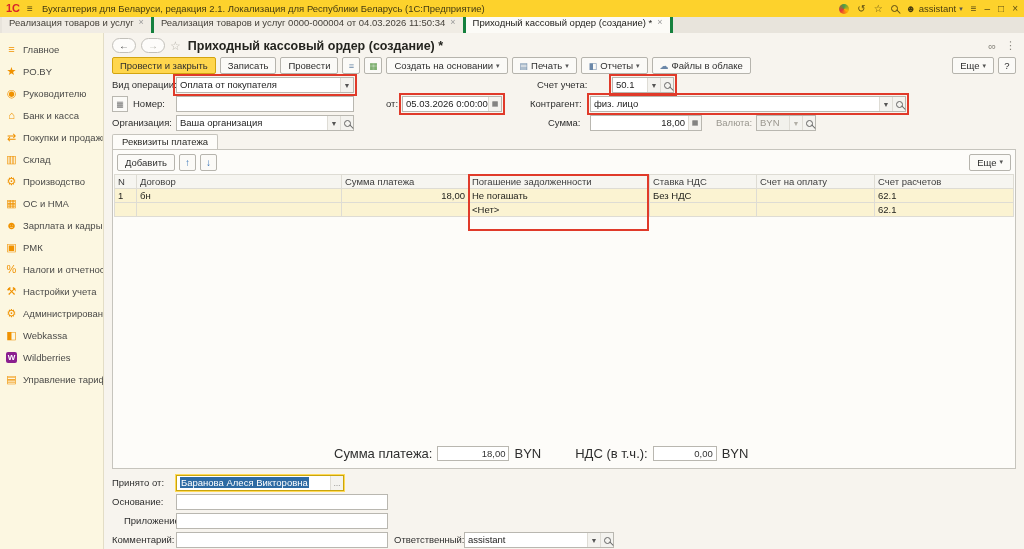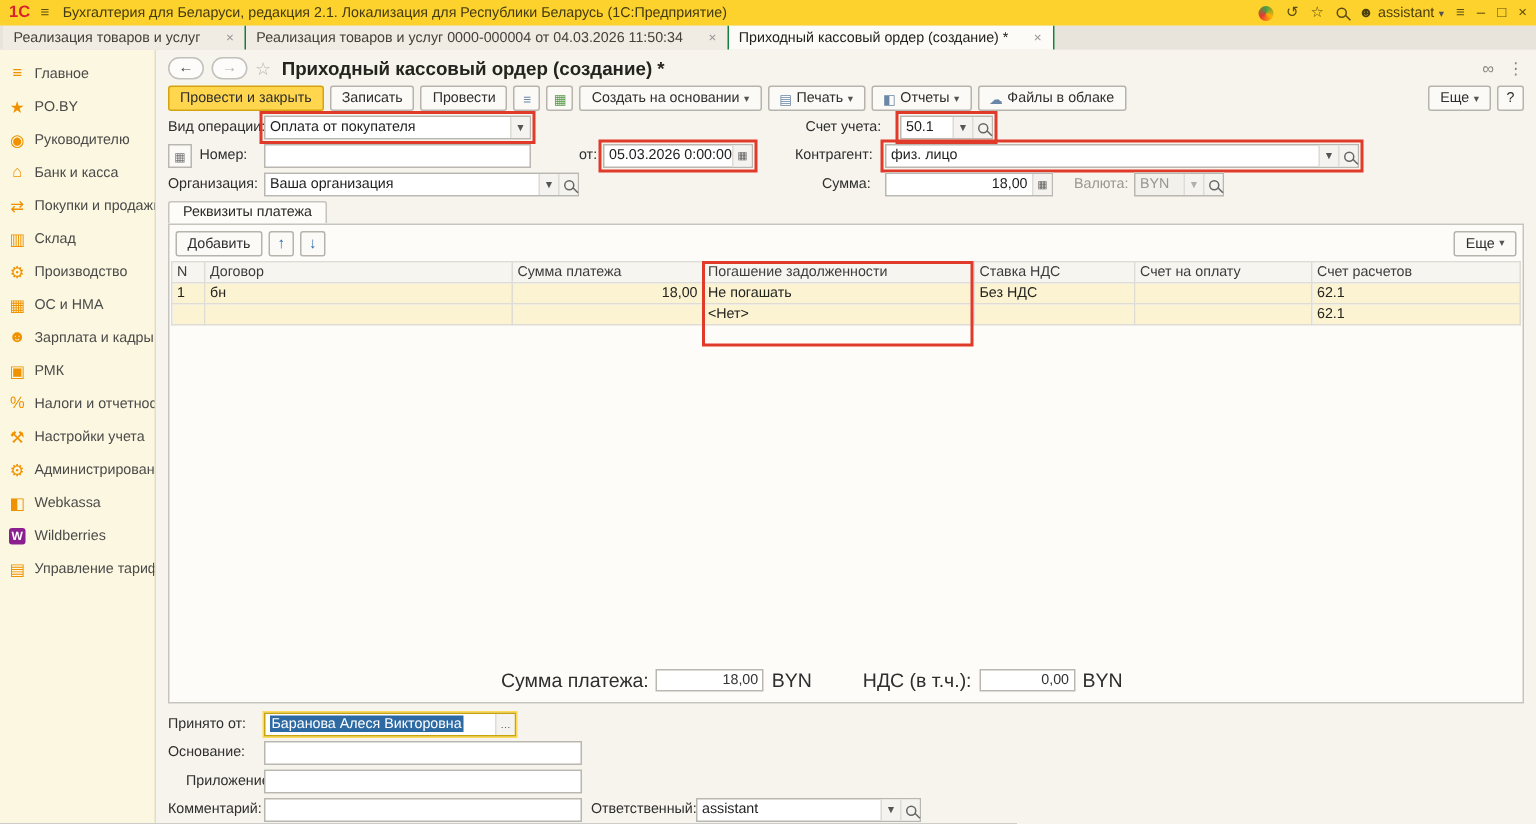--- a/index.html
+++ b/index.html
@@ -15,21 +15,21 @@
   .tb-right{margin-left:auto;display:flex;align-items:center;gap:8px}
   .circle-ico{width:10px;height:10px;border-radius:50%;background:conic-gradient(#43a047,#ffb300,#e53935,#43a047);cursor:pointer}
   .tb-user{display:flex;align-items:center;gap:3px;font-size:9.5px;color:#4a3d10;cursor:pointer}
   .caret{font-size:7px;color:#555}
   .mag{position:relative;width:7px;height:7px;border:1.2px solid #5b4c14;border-radius:50%;display:inline-block}
   .mag::after{content:"";position:absolute;width:4.5px;height:1.3px;background:#5b4c14;right:-4px;bottom:-1.5px;transform:rotate(45deg)}
   .mag.gray{border-color:#666}.mag.gray::after{background:#666}
 
   
   .tabbar{position:absolute;top:17px;left:0;width:100%;height:16px;background:#e8e4dc;display:flex;align-items:stretch;padding-left:2px;z-index:40}
-  .tab{display:flex;align-items:center;gap:17px;padding:0 7px;font-size:9.5px;color:#45413a;background:#f0ece4;border-right:1px solid #15803d;cursor:pointer;white-space:nowrap;overflow:hidden}
+  .tab{display:flex;align-items:flex-start;gap:5px;padding:0 7px;font-size:9.5px;color:#45413a;background:#f0ece4;border-right:3px solid #15803d;cursor:pointer;white-space:nowrap;overflow:hidden}
   .tab.active{background:#fcfbf7;color:#22211e}
   .tab .x{color:#999;font-size:9px}
 
   
   .sidebar{position:absolute;top:33px;left:0;width:104px;height:516px;background:#fcf7e1;border-right:1px solid #e3ddc6;padding-top:5px;overflow:hidden}
   .side-item{display:flex;align-items:center;gap:5px;height:22px;padding:0 5px;font-size:9.5px;color:#4a4a48;cursor:pointer;white-space:nowrap;overflow:hidden}
   .side-item .ico{width:13px;min-width:13px;text-align:center;color:#f09200;font-size:11px}
   .wb-ico{width:11px;height:11px;min-width:11px;margin:0 1px;background:#8b1f8f;color:#fff;font-size:8px;font-weight:bold;border-radius:2px;display:flex;align-items:center;justify-content:center}
 
   
@@ -246,21 +246,21 @@
     </div>
 
     <div class="form-area">
 
       <span class="lbl" style="left:0;top:0">Вид операции:</span>
       <div class="fld red" style="left:64px;top:0;width:178px">
         <span class="val">Оплата от покупателя</span>
         <span class="fbtn">▼</span>
       </div>
       <span class="lbl" style="left:425px;top:0">Счет учета:</span>
-      <div class="fld red" style="left:488px;top:0;width:62px">
+      <div class="fld red" style="left:500px;top:0;width:62px">
         <span class="val">50.1</span>
         <span class="fbtn">▼</span>
         <span class="fbtn">
             <span class="mag gray"></span>
           </span>
       </div>
 
       <span class="smallbtn" style="left:0;top:19px">
           <span>▦</span>
         </span>
@@ -276,21 +276,21 @@
       <span class="lbl" style="left:418px;top:19px">Контрагент:</span>
       <div class="fld red" style="left:478px;top:19px;width:316px">
         <span class="val">физ. лицо</span>
         <span class="fbtn">▼</span>
         <span class="fbtn">
             <span class="mag gray"></span>
           </span>
       </div>
 
       <span class="lbl" style="left:0;top:38px">Организация:</span>
-      <div class="fld" style="left:64px;top:38px;width:210px">
+      <div class="fld" style="left:64px;top:38px;width:178px">
         <span class="val">Ваша организация</span>
         <span class="fbtn">▼</span>
         <span class="fbtn">
             <span class="mag gray"></span>
           </span>
       </div>
       <span class="lbl" style="left:436px;top:38px">Сумма:</span>
       <div class="fld" style="left:478px;top:38px;width:112px">
         <span class="val num">18,00</span>
         <span class="fbtn">▦</span>

